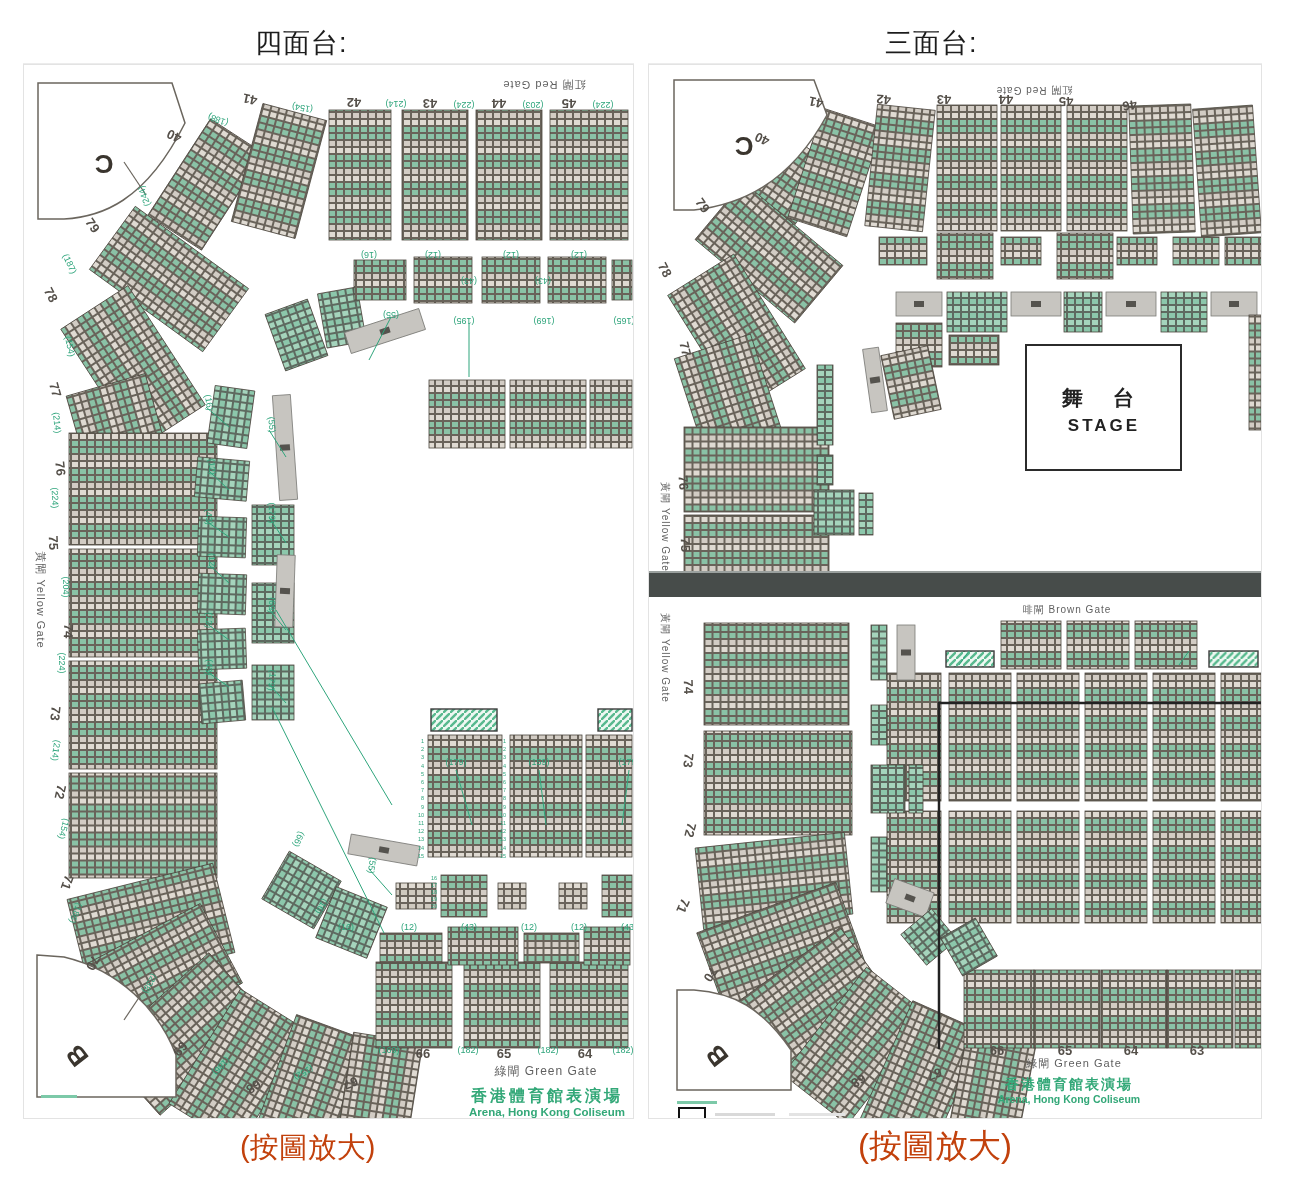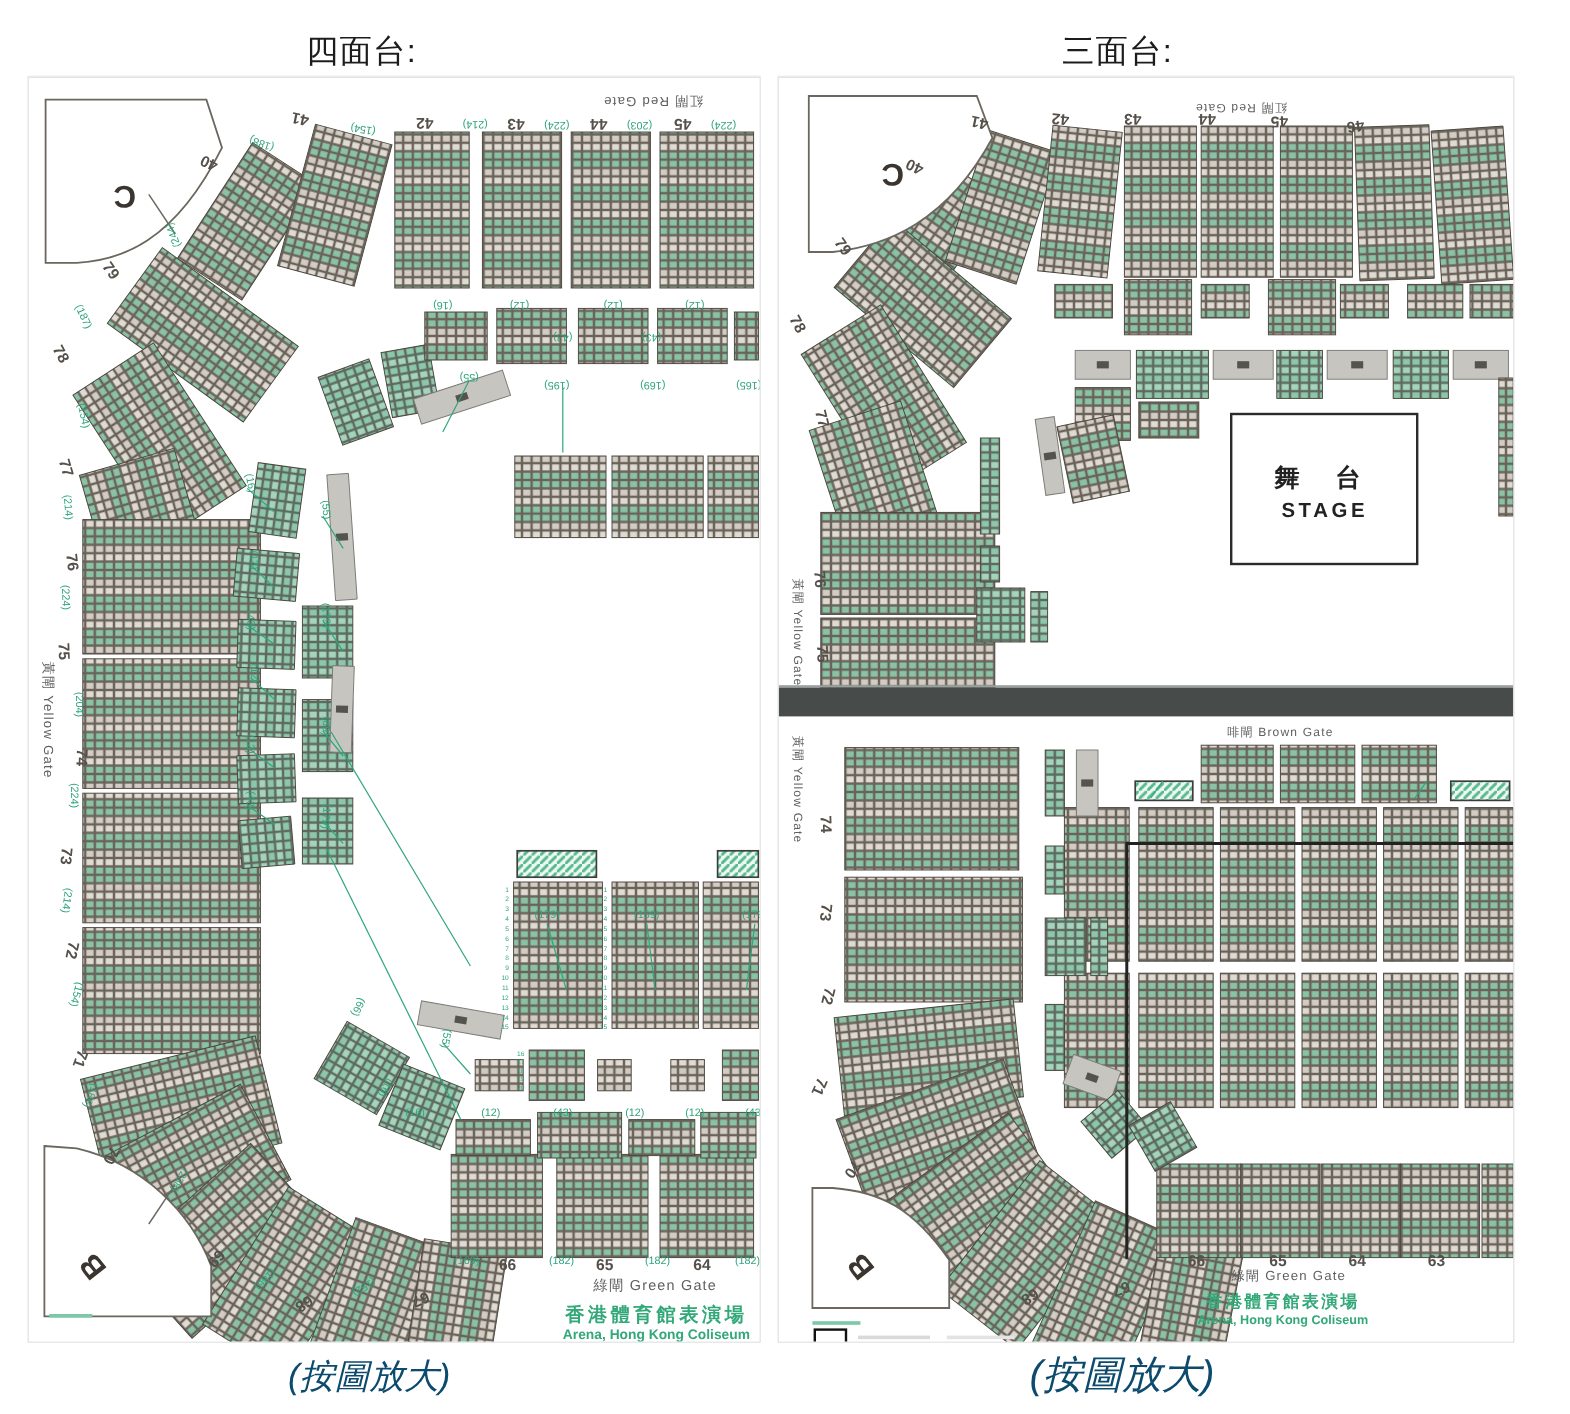--- a/index.html
+++ b/index.html
@@ -1,19 +1,19 @@
 <!DOCTYPE html>
 <html><head>
 <meta charset="utf-8">
 <style>
   html,body{margin:0;padding:0;background:#fff;}
   body{font-family:"Liberation Sans","DejaVu Sans",sans-serif;}
   #stage-wrap{position:relative;width:1308px;height:1178px;background:#fff;overflow:hidden;}
   .panel-title{position:absolute;font-size:27px;color:#1c1c1c;letter-spacing:1px;}
-  .panel-caption{position:absolute;color:#0c4a6e;font-style:italic;}
+  .panel-caption{position:absolute;color:#c2410c;}
   .chart{position:absolute;background:#fff;border:1px solid #e3e3e3;box-shadow:0 -1px 0 #ececec;}
   .chart svg{display:block;}
 </style>
 </head>
 <body>
 <div id="stage-wrap">
 
 <div class="panel-title" style="left:255px;top:25px;">四面台:</div>
 <div class="panel-title" style="left:885px;top:25px;text-align:right;">三面台:</div>
 

